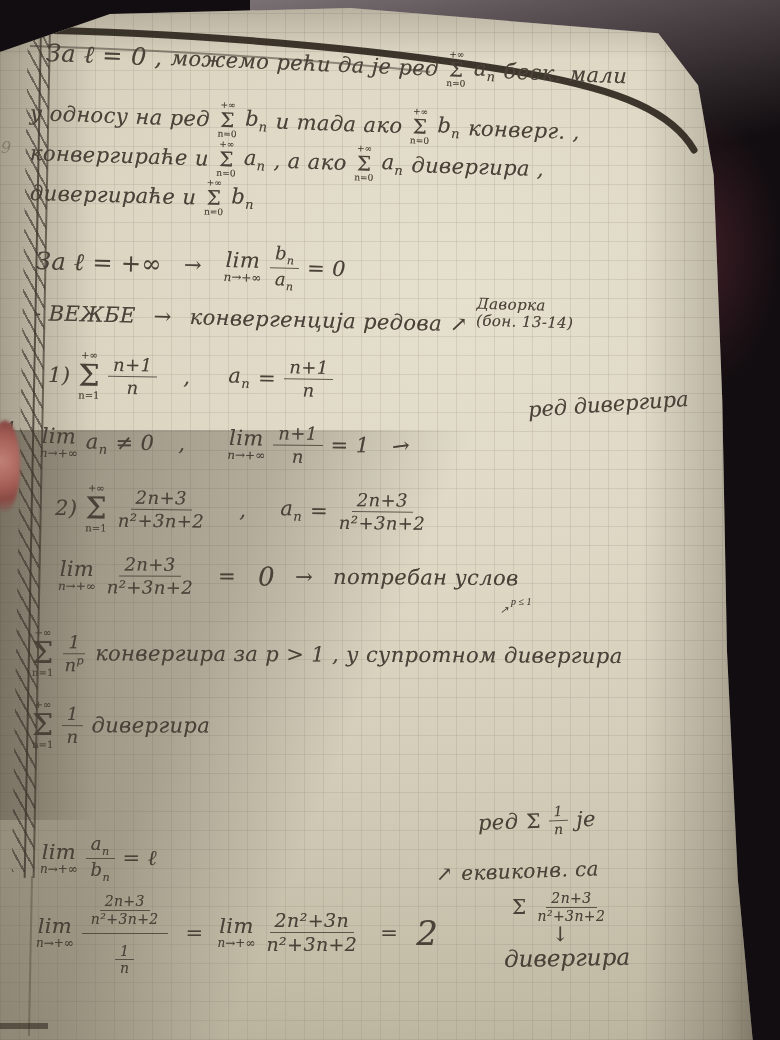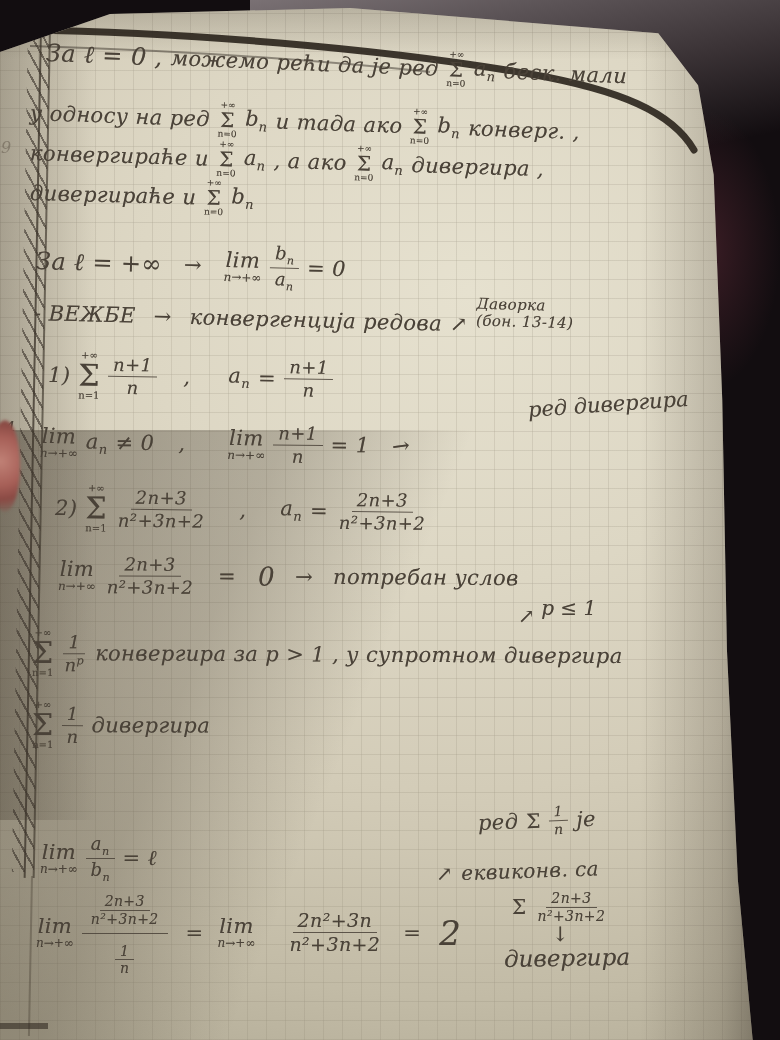--- a/index.html
+++ b/index.html
@@ -258,21 +258,21 @@
           <span class="sup">+∞</span>
           <span class="sig">Σ</span>
           <span class="sub">n=1</span>
         </span>
       <span class="frac">
         <span class="num">1</span>
         <span class="den"><i>n</i><sup>p</sup></span>
       </span>
       <span>конвергира за p &gt; 1 , у супротном дивергира</span>
     </div>
-    <div class="note" style="left:518px;top:604px;font-size:20px;">
+    <div class="note" style="left:500px;top:604px;font-size:10px;font-family:Liberation Serif, serif;">
       <span>↗</span>
       <span style="display:inline-block;transform:translateY(-8px);">p ≤ 1</span>
     </div>
 
     <div class="line" style="left:32px;top:700px;transform:rotate(.2deg);">
       <span class="sum lg">
           <span class="sup">+∞</span>
           <span class="sig">Σ</span>
           <span class="sub">n=1</span>
         </span>
@@ -339,21 +339,21 @@
               <span class="num">1</span>
               <span class="den">n</span>
             </span>
         </span>
       </span>
       <span style="margin-left:10px;">=</span>
       <span class="lim" style="margin-left:6px;">
           <span class="l">lim</span>
           <span class="s">n→+∞</span>
         </span>
-      <span class="frac" style="font-size:19px;margin-left:23px;">
+      <span class="frac" style="font-size:19px;">
           <span class="num">2n²+3n</span>
           <span class="den">n²+3n+2</span>
         </span>
       <span style="margin-left:12px;">=</span>
       <span class="result" style="margin-left:10px;">2</span>
     </div>
   </div>
 
   <div class="fingertip"></div>
 </div>

